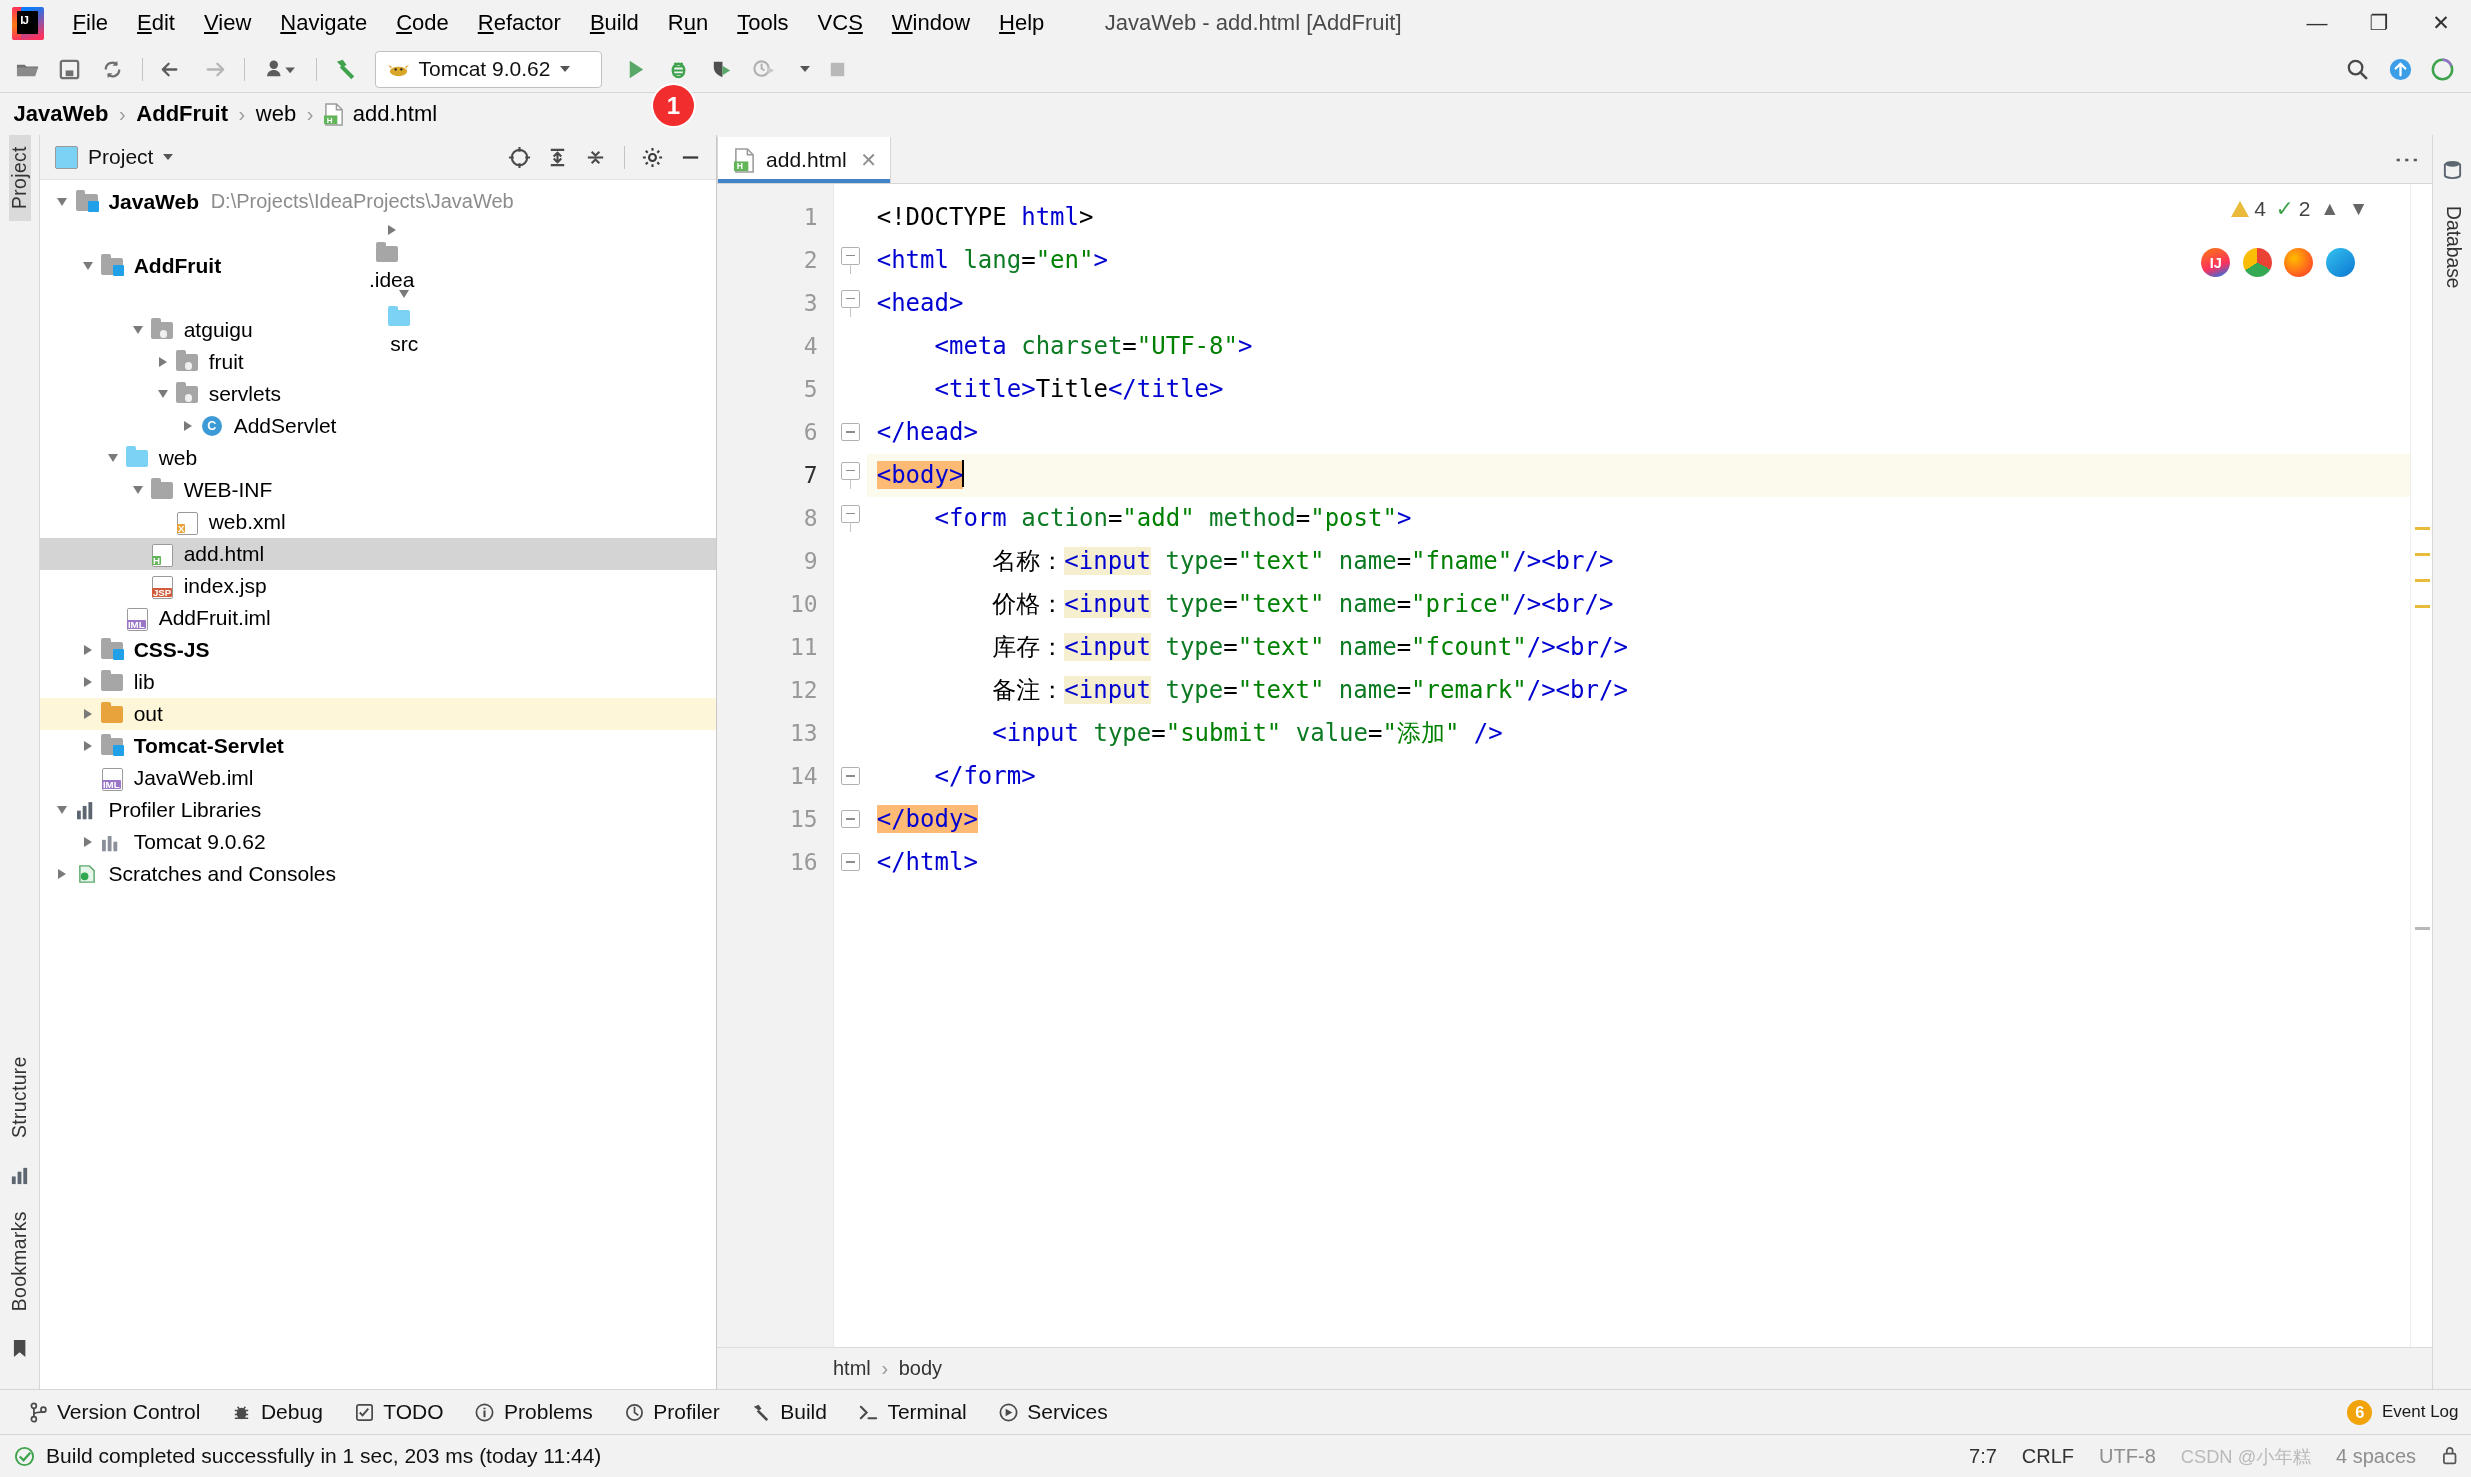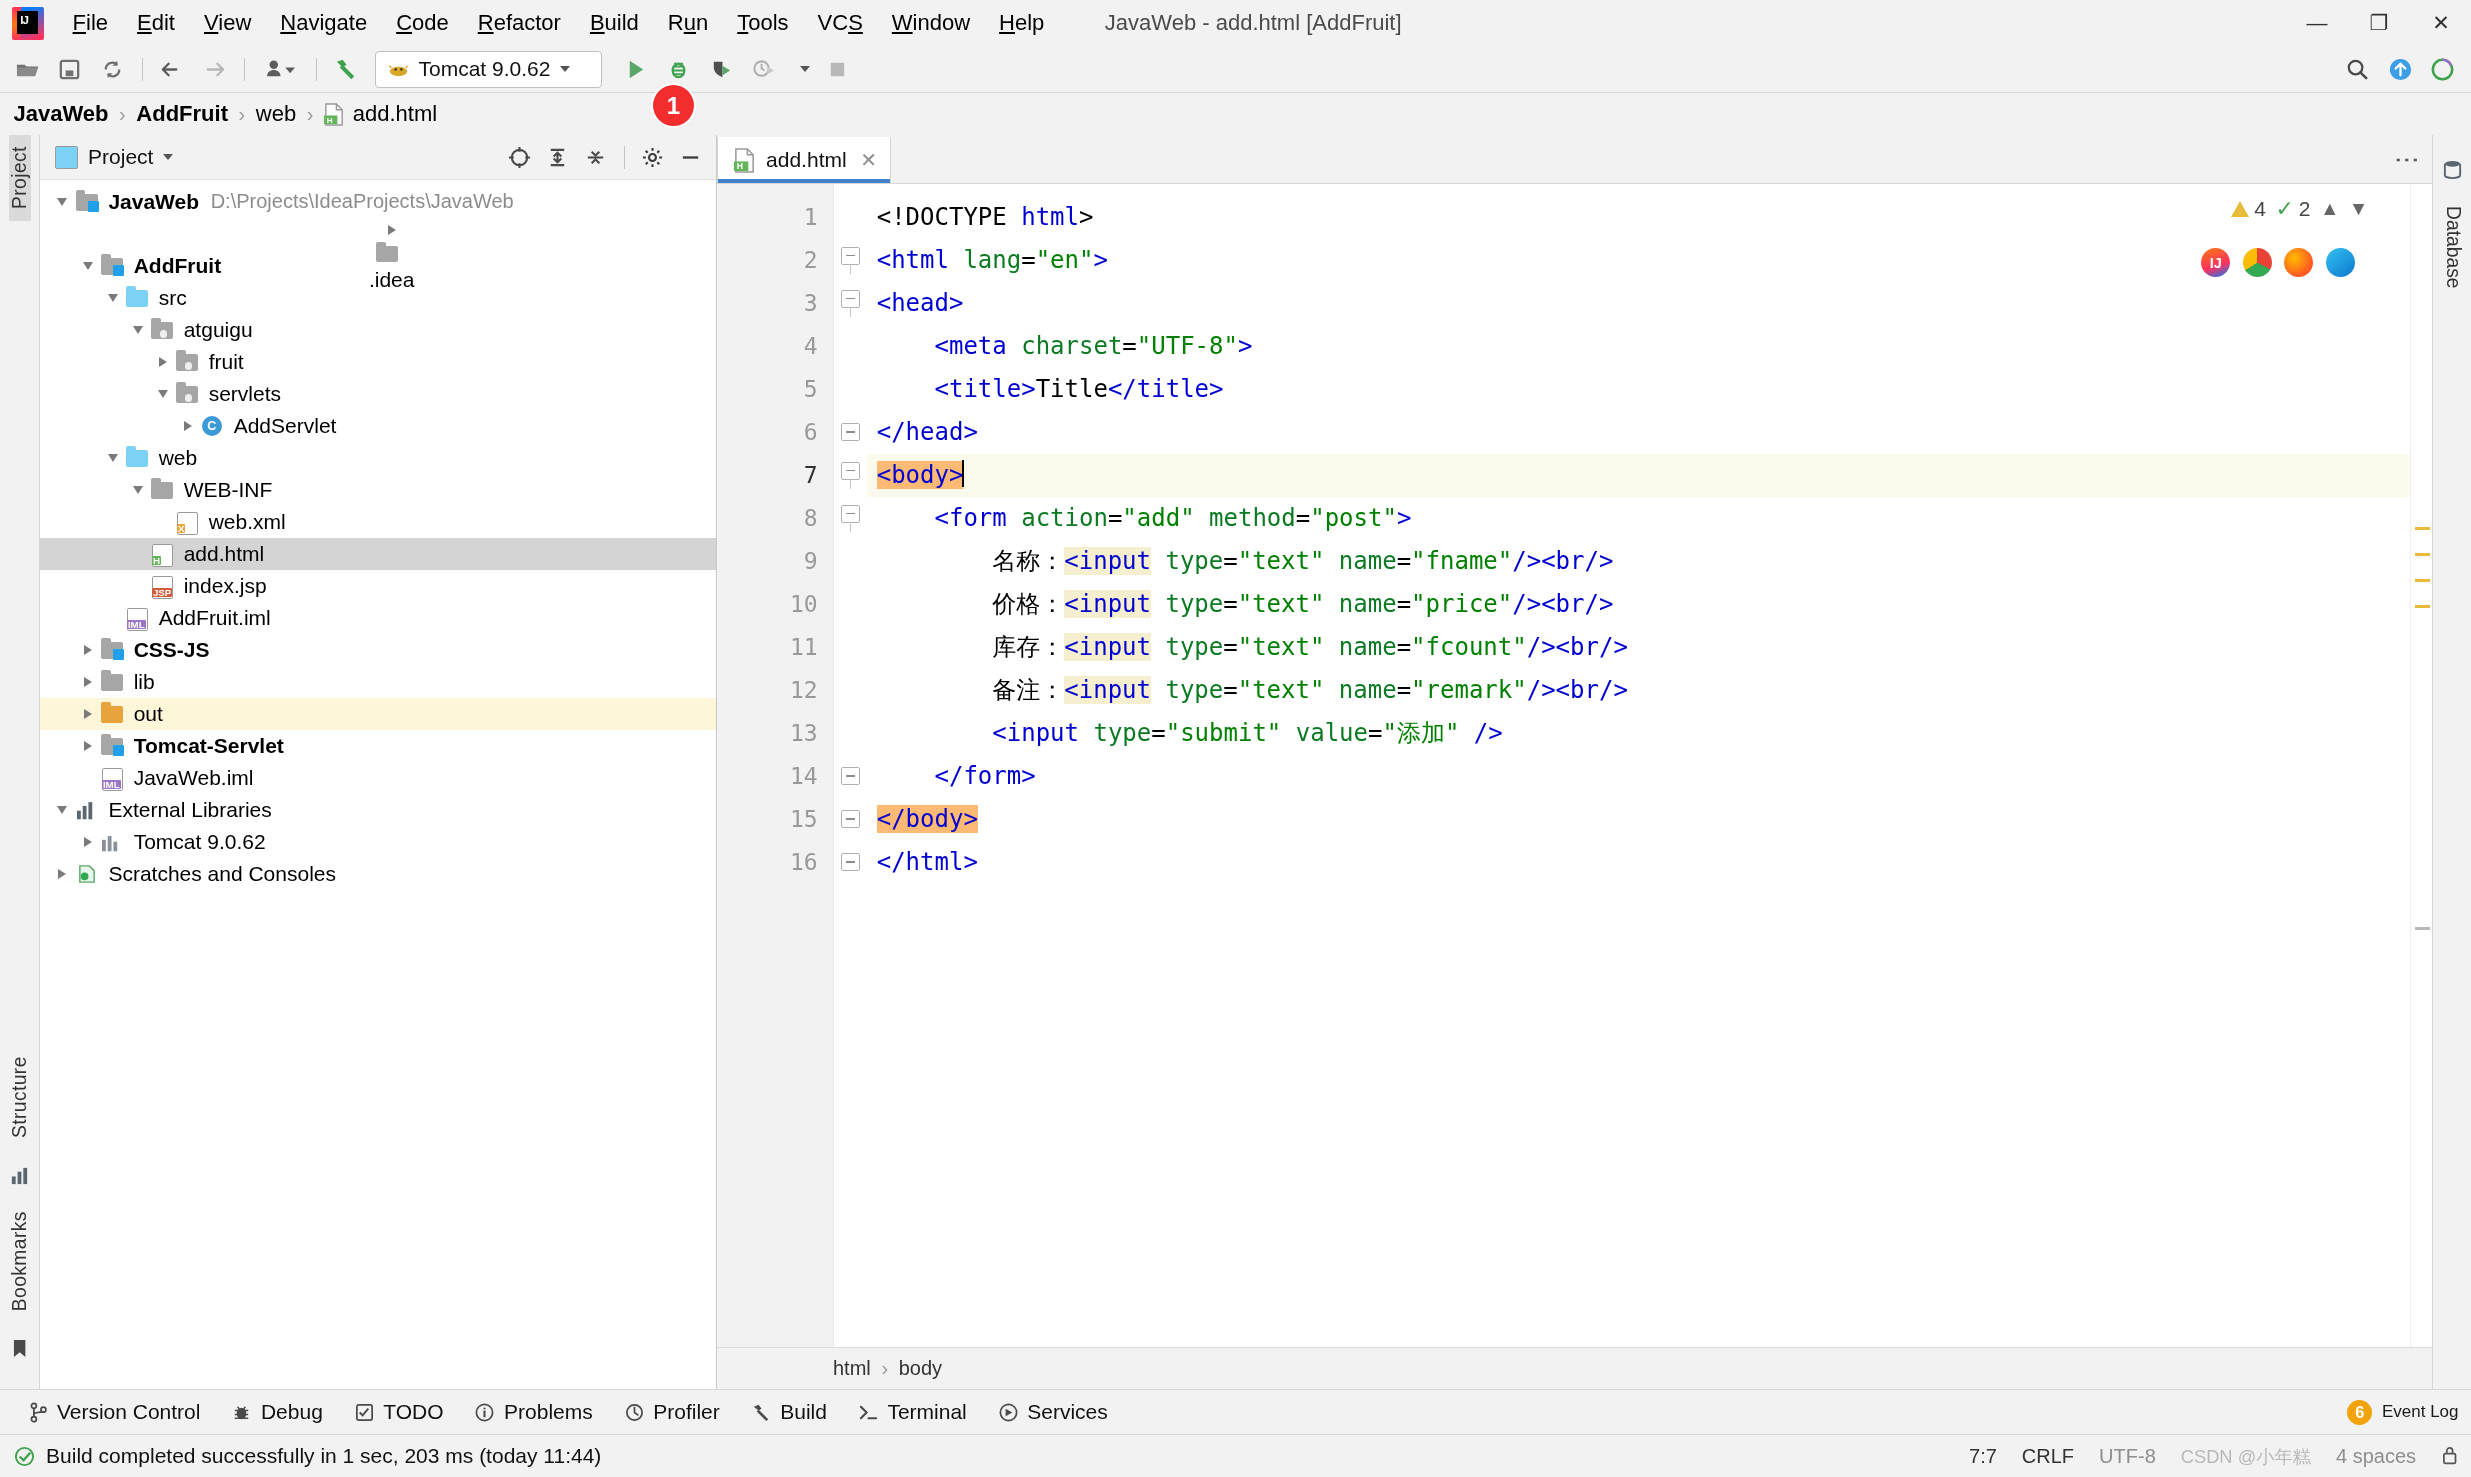--- a/index.html
+++ b/index.html
@@ -422,21 +422,21 @@
             <span class="tw">
               <span class="arrow d"></span>
             </span>
             <span class="tico">
               <span class="f-gray">
                 <span class="mod-dot"></span>
               </span>
             </span>
             <span class="tlabel b">AddFruit</span>
           </div>
-          <div class="trow" style="padding-left: 60px;">
+          <div class="trow" style="padding-left: 60px; flex-direction: column;">
             <span class="tw">
               <span class="arrow d"></span>
             </span>
             <span class="tico">
               <span class="f-blue"></span>
             </span>
             <span class="tlabel">src</span>
           </div>
           <div class="trow" style="padding-left: 85px;">
             <span class="tw">
@@ -589,21 +589,21 @@
             </span>
             <span class="tico">
               <span class="chart-ico">
                 <svg width="20" height="17.4" viewBox="0 0 21 18">
                   <rect x="0" y="9" width="4" height="9" fill="#5b6670"></rect>
                   <rect x="6" y="4" width="4" height="14" fill="#5b6670"></rect>
                   <rect x="12" y="0" width="4" height="18" fill="#5b6670"></rect>
                 </svg>
               </span>
             </span>
-            <span class="tlabel">External Libraries</span>
+            <span class="tlabel">Profiler Libraries</span>
           </div>
           <div class="trow" style="padding-left: 35px;">
             <span class="tw">
               <span class="arrow r"></span>
             </span>
             <span class="tico">
               <span class="chart-ico">
                 <svg width="20" height="17.4" viewBox="0 0 21 18">
                   <rect x="0" y="6" width="4" height="12" fill="#8a9099"></rect>
                   <rect x="6" y="2" width="4" height="16" fill="#8a9099"></rect>

